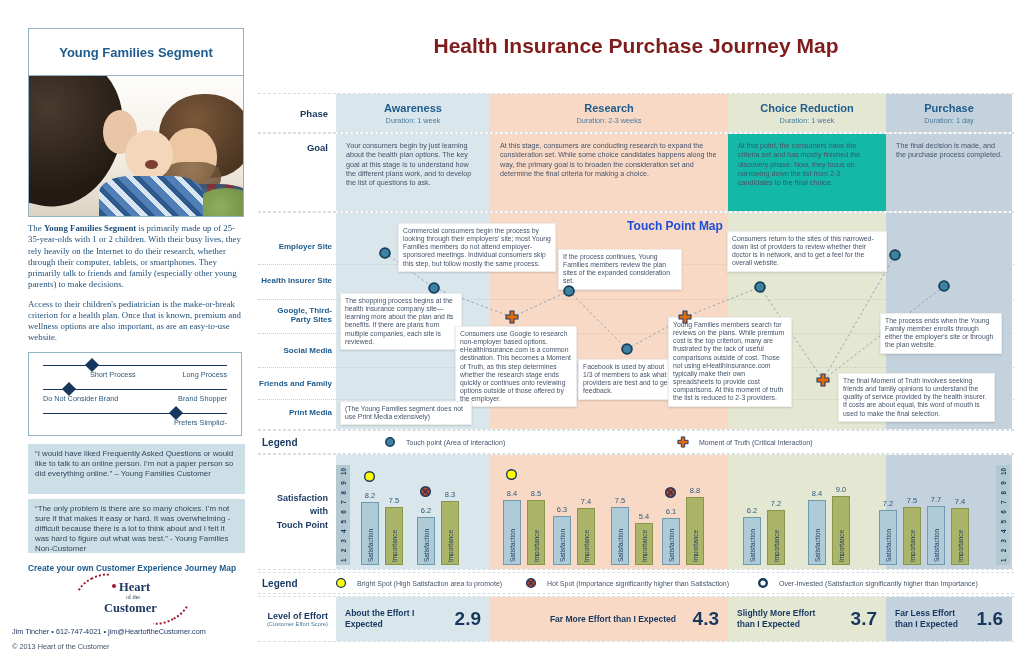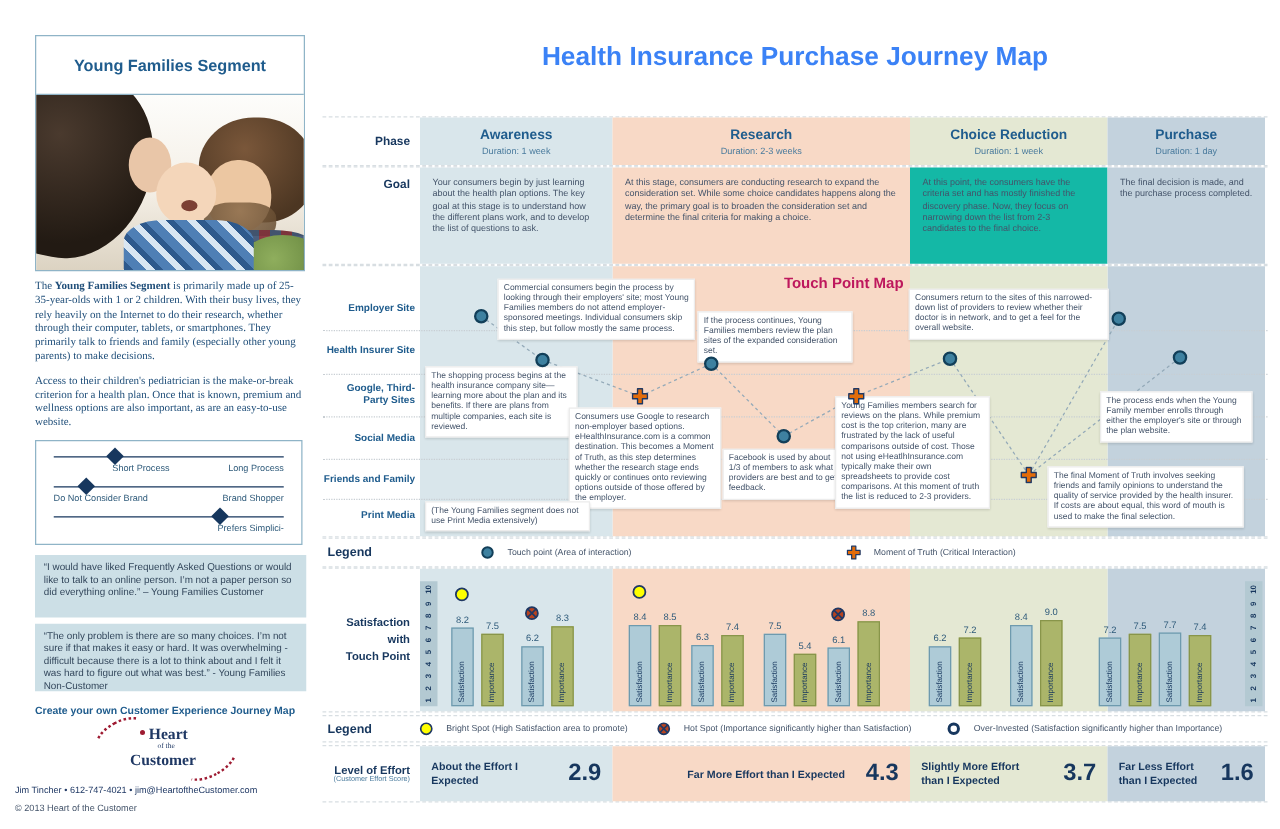--- a/index.html
+++ b/index.html
@@ -53,40 +53,40 @@
   .arc2{width:48px;height:28px;right:18px;bottom:2px;transform:rotate(152deg);}
   .logo-heart{position:absolute;left:52px;top:2px;font-size:12.5px;font-weight:bold;}
   .logo-heart::before{content:"";display:inline-block;width:4px;height:4px;background:#9E1B32;border-radius:50%;margin-right:3px;vertical-align:3px;}
   .logo-ofthe{position:absolute;left:66px;top:16px;font-size:6px;}
   .logo-customer{position:absolute;left:44px;top:23px;font-size:12.5px;font-weight:bold;}
   .contact{position:absolute;left:12px;top:627px;width:240px;font-size:7.3px;color:#1F3864;}
   .copyright{position:absolute;left:12px;top:642px;width:240px;font-size:7.3px;color:#44546A;}
 
   
   .main-title{position:absolute;left:258px;top:34px;width:756px;text-align:center;
-              font-size:21px;font-weight:bold;color:#3b82f6;}
+              font-size:21px;font-weight:bold;color:#7f1d1d;}
   .band{position:absolute;left:258px;width:756px;border-top:1px dashed #D8DEE2;border-bottom:1px dashed #D8DEE2;}
   .row-label{position:absolute;left:0;top:0;bottom:0;width:70px;padding-right:19px;
              display:flex;flex-direction:column;justify-content:center;align-items:flex-end;
              font-weight:bold;color:#17375E;font-size:9.5px;text-align:right;}
   .pcell,.gcell,.ecell,.colbg{position:absolute;top:0;bottom:0;box-sizing:border-box;}
   .pcell{display:flex;flex-direction:column;align-items:center;justify-content:center;}
   .pcell .pname{font-size:11px;font-weight:bold;color:#1F5C8D;}
   .pcell .pdur{font-size:7.3px;color:#4A7B9D;margin-top:2px;}
   .gcell{font-size:7.2px;line-height:1.3;color:#44546A;padding:7px 10px;}
   .band-phase{top:93px;height:38px;}
   .band-goal{top:133px;height:77px;}
   .band-map{top:212px;height:216px;}
   .band-legend1{top:430px;height:22px;background:#fff;}
   .band-sat{top:454px;height:114px;}
   .band-legend2{top:572px;height:20px;background:#fff;}
   .band-effort{top:596px;height:44px;}
 
   .map-title{position:absolute;left:78px;right:0;top:6px;text-align:center;
-             font-size:12px;font-weight:bold;color:#be185d;}
+             font-size:12px;font-weight:bold;color:#1d4ed8;}
   .channel{position:absolute;left:0;width:74px;text-align:right;font-size:8px;font-weight:bold;
            color:#1F5C8D;line-height:1.12;transform:translateY(-50%);}
   .dotline{position:absolute;left:0;right:0;border-top:1px dotted #C8CED3;}
   .callout{position:absolute;background:#fff;border:1px solid #ECECEC;box-shadow:0 1px 2px rgba(0,0,0,.14);
            padding:3px 4px;font-size:6.8px;line-height:1.2;color:#44546A;box-sizing:border-box;}
   .pt{position:absolute;width:14px;height:14px;}
 
   .legend-item{position:absolute;top:0;bottom:0;display:flex;align-items:center;font-size:7px;color:#44546A;}
   .legend-item svg{margin-right:5px;}
   .legend-lab{position:absolute;left:4px;top:0;bottom:0;display:flex;align-items:center;

